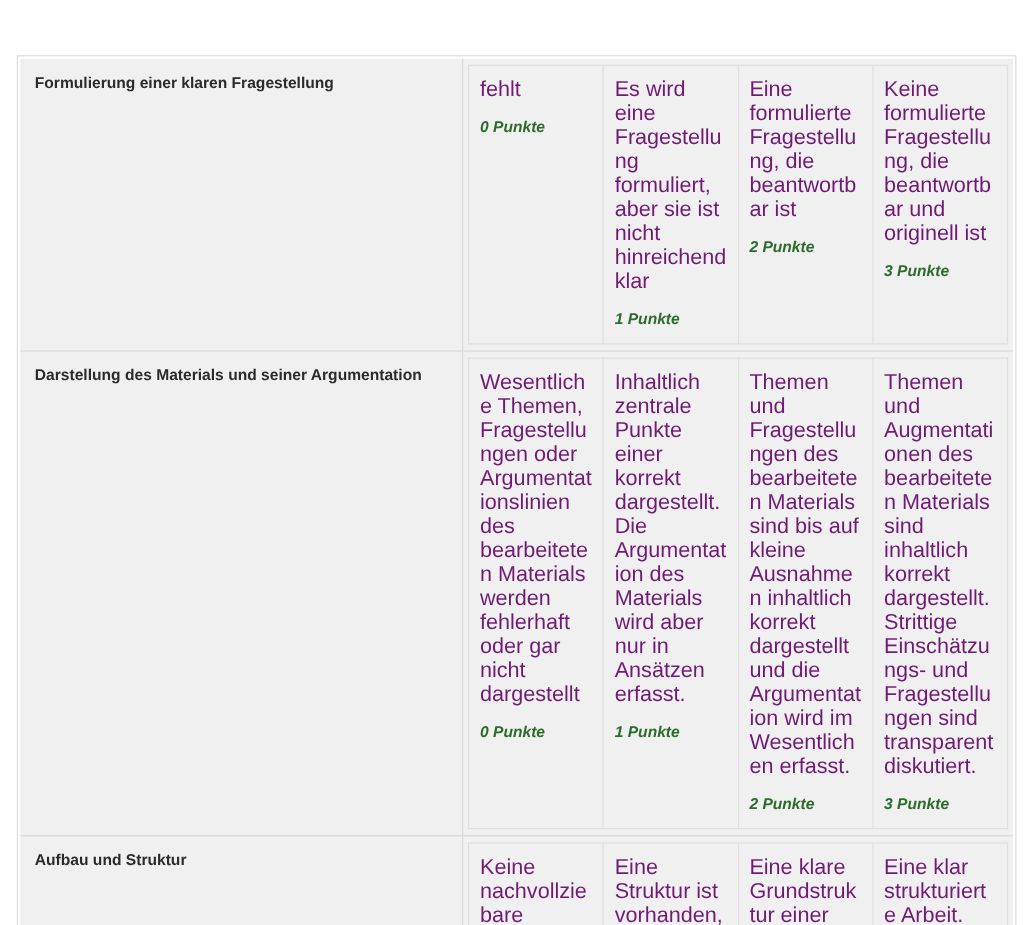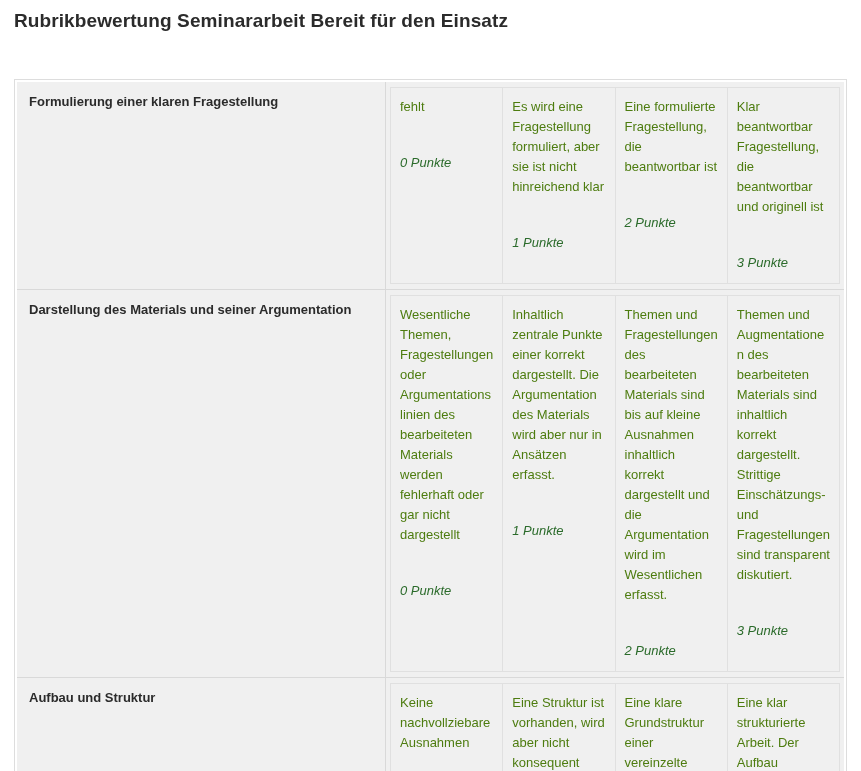--- a/index.html
+++ b/index.html
@@ -79,42 +79,41 @@
 
   td.level-cell {
     vertical-align: top;
     border: 1px solid #e0e0e0;
     background: #f0f0f0;
     padding: 9px 9px 10px 9px;
     width: 25%;
   }
 
   .level-desc {
-    font-size: 13px;
+    font-size: 18px;
     line-height: 20px;
-    color: #4d7c0f;
+    color: #701a75;
     word-wrap: break-word;
     overflow-wrap: break-word;
   }
 
   .level-points {
     font-size: 13px;
     line-height: 20px;
-    font-weight: normal;
+    font-weight: bold;
     font-style: italic;
     color: #2b6b2b;
-    margin-top: 36px;
+    margin-top: 12px;
   }
 </style>
 </head>
 <body>
 
 <div class="page">
 
-  <h1 class="page-title">Rubrikbewertung Seminararbeit Bereit für den Einsatz</h1>
 
   <div class="rubric-wrap">
     <table class="rubric">
       <tbody>
 
         <tr>
           <td class="criterion">
             <div class="criterion-label">Formulierung einer klaren Fragestellung</div>
           </td>
           <td class="levels">
@@ -127,21 +126,21 @@
                   </td>
                   <td class="level-cell">
                     <div class="level-desc">Es wird eine Fragestellung formuliert, aber sie ist nicht hinreichend klar</div>
                     <div class="level-points">1 Punkte</div>
                   </td>
                   <td class="level-cell">
                     <div class="level-desc">Eine formulierte Fragestellung, die beantwortbar ist</div>
                     <div class="level-points">2 Punkte</div>
                   </td>
                   <td class="level-cell">
-                    <div class="level-desc">Klar beantwortbar Fragestellung, die beantwortbar und originell ist</div>
+                    <div class="level-desc">Keine formulierte Fragestellung, die beantwortbar und originell ist</div>
                     <div class="level-points">3 Punkte</div>
                   </td>
                 </tr>
               </tbody>
             </table>
           </td>
         </tr>
 
         <tr>
           <td class="criterion">

